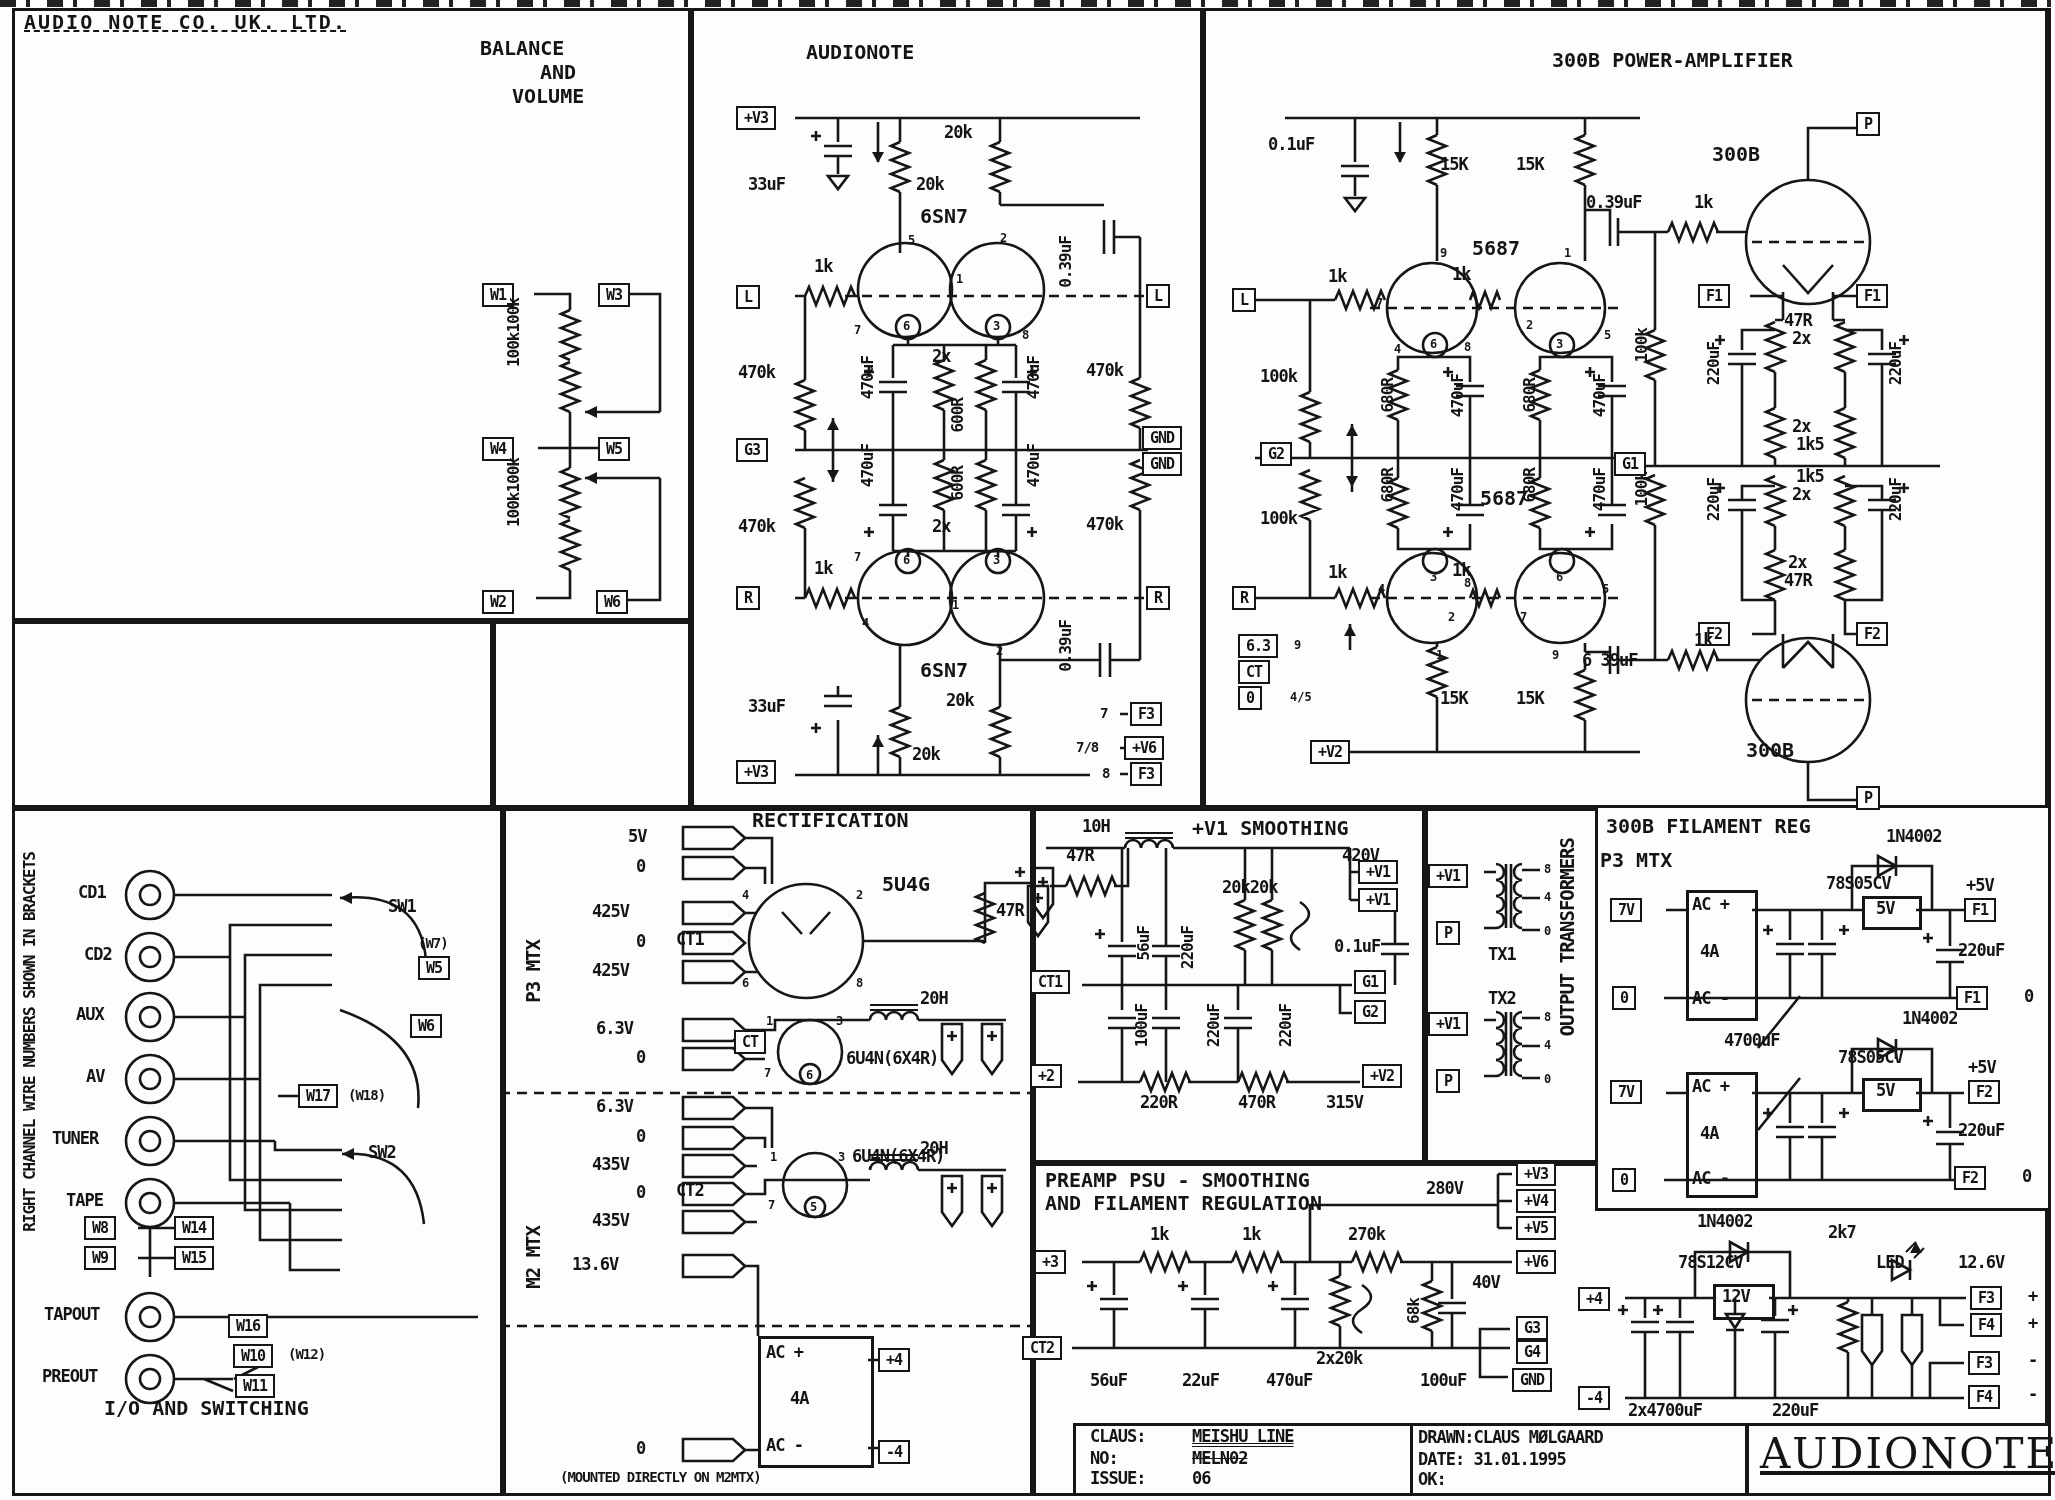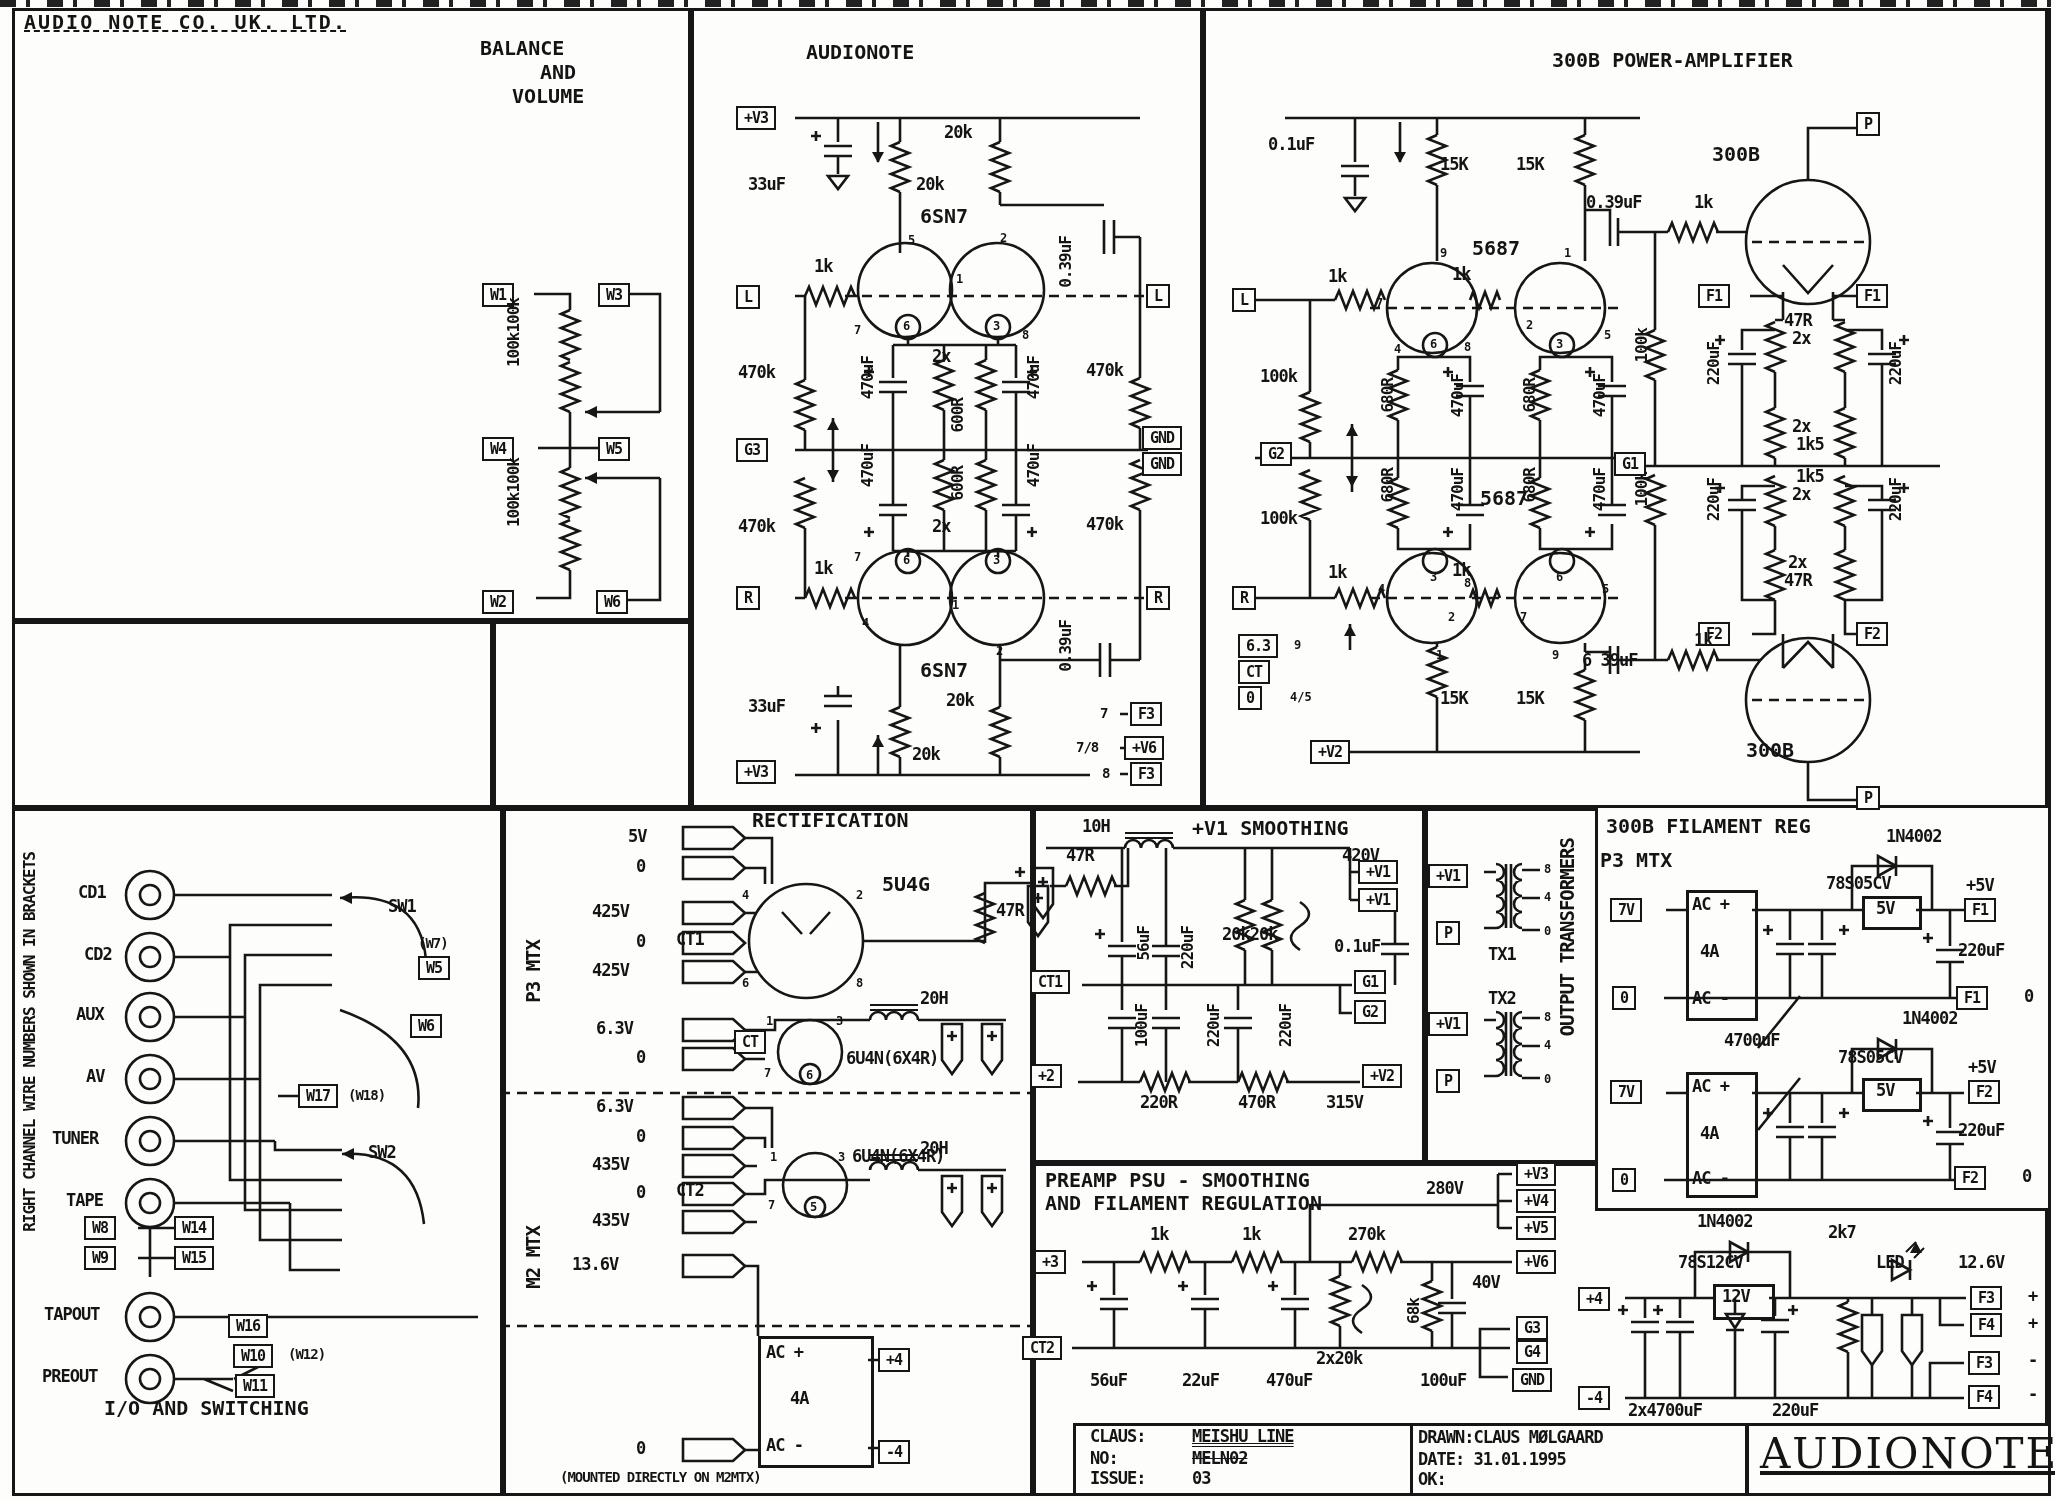--- a/index.html
+++ b/index.html
@@ -510,21 +510,21 @@
 <span class="p" style="left:806px;top:1068px">6</span>
 <span class="p" style="left:770px;top:1150px">1</span>
 <span class="p" style="left:768px;top:1198px">7</span>
 <span class="p" style="left:838px;top:1150px">3</span>
 <span class="p" style="left:810px;top:1200px">5</span>
 
 <span class="t" style="left:1082px;top:818px">10H</span>
 <span class="t big" style="left:1192px;top:818px">+V1 SMOOTHING</span>
 <span class="t" style="left:1066px;top:847px">47R</span>
 <span class="t" style="left:1342px;top:847px">420V</span>
-<span class="t" style="left:1222px;top:926px">20k20k</span>
+<span class="t" style="left:1222px;top:879px">20k20k</span>
 <span class="g s" style="left:1358px;top:860px">+V1</span>
 <span class="g s" style="left:1358px;top:888px">+V1</span>
 <span class="v" style="left:1134px;top:926px">56uF</span>
 <span class="v" style="left:1178px;top:926px">220uF</span>
 <span class="t" style="left:1334px;top:938px">0.1uF</span>
 <span class="g s" style="left:1354px;top:970px">G1</span>
 <span class="g s" style="left:1354px;top:1000px">G2</span>
 <span class="g s" style="left:1030px;top:970px">CT1</span>
 <span class="v" style="left:1132px;top:1004px">100uF</span>
 <span class="v" style="left:1204px;top:1004px">220uF</span>
@@ -644,19 +644,19 @@
 <span class="g" style="left:233px;top:1344px">W10</span>
 <span class="t s" style="left:288px;top:1347px">(W12)</span>
 <span class="g" style="left:235px;top:1374px">W11</span>
 <span class="t big" style="left:104px;top:1398px">I/O AND SWITCHING</span>
 
 <span class="t" style="left:1090px;top:1428px">CLAUS:</span>
 <u class="t db" style="left:1192px;top:1428px">MEISHU LINE</u>
 <span class="t" style="left:1090px;top:1450px">NO:</span>
 <span class="t strike" style="left:1192px;top:1450px">MELN02</span>
 <span class="t" style="left:1090px;top:1470px">ISSUE:</span>
-<span class="t" style="left:1192px;top:1470px">03</span>
+<span class="t" style="left:1192px;top:1470px">06</span>
 <span class="t" style="left:1418px;top:1429px">DRAWN:CLAUS MØLGAARD</span>
 <span class="t" style="left:1418px;top:1451px">DATE: 31.01.1995</span>
 <span class="t" style="left:1418px;top:1471px">OK:</span>
 <span class="t logo" style="left:1760px;top:1432px;font-size:42px">AUDIONOTE</span>
 
 </div>
 
 </body></html>

